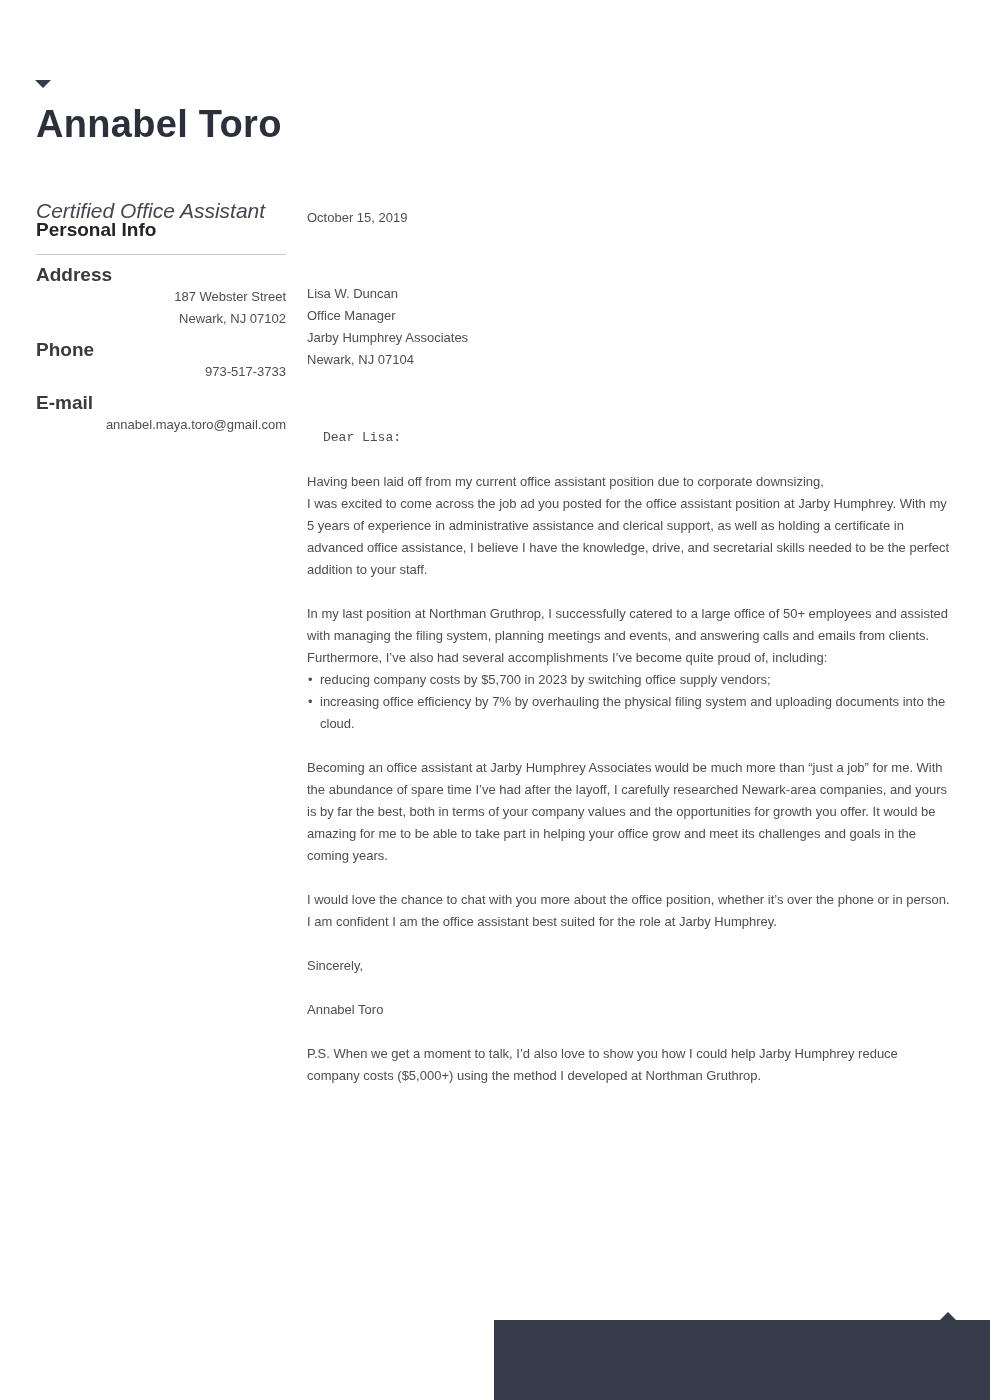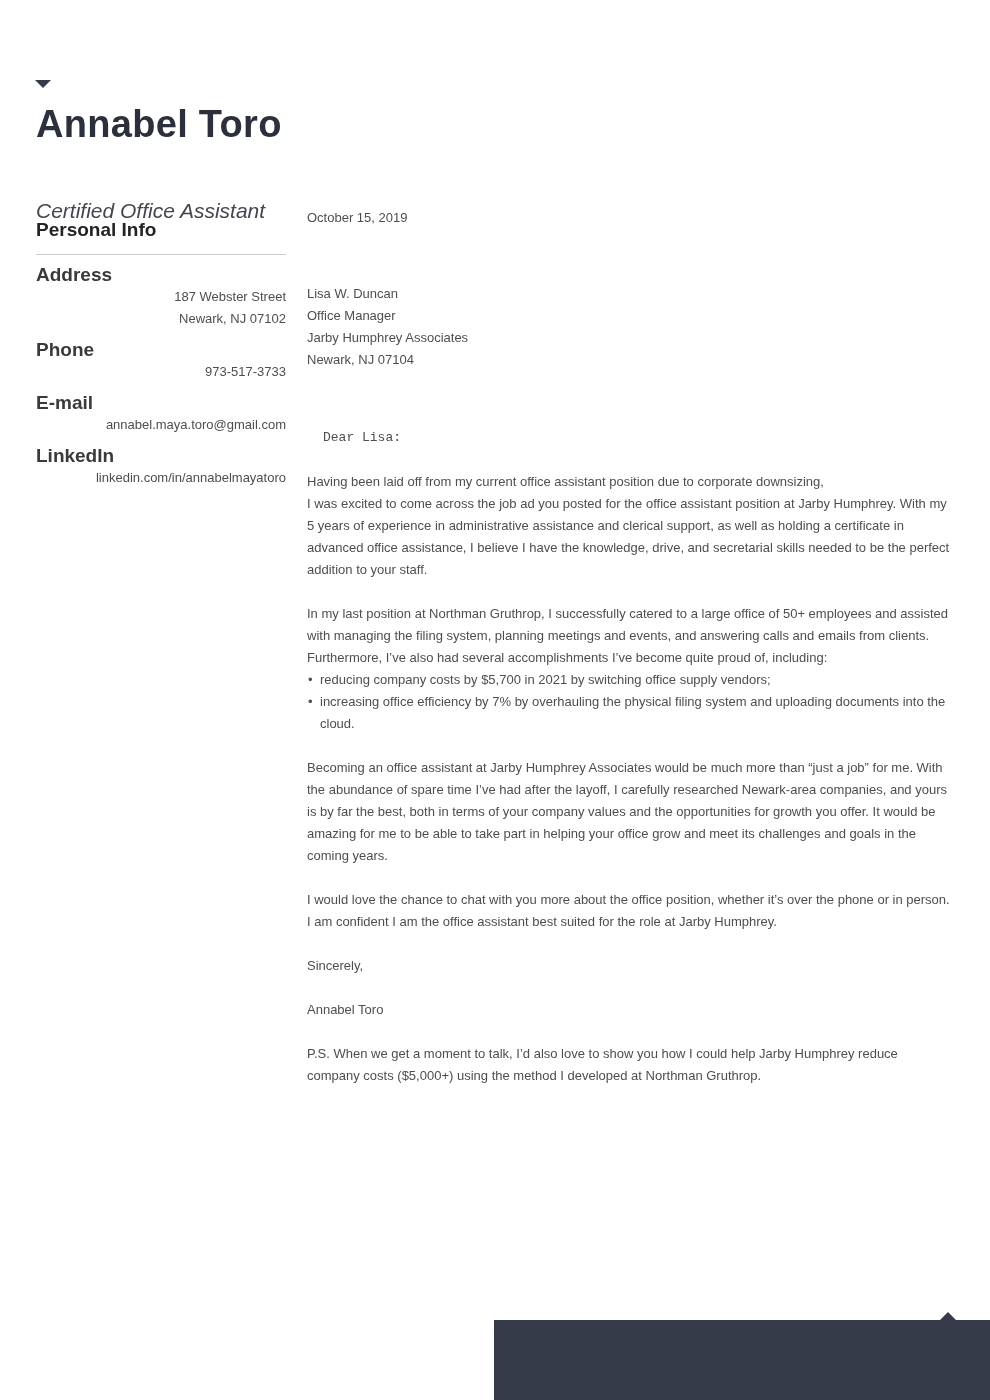--- a/index.html
+++ b/index.html
@@ -117,41 +117,37 @@
           <div class="pi-value">Newark, NJ 07102</div>
         </div>
         <div class="pi-section">
           <div class="pi-label">Phone</div>
           <div class="pi-value">973-517-3733</div>
         </div>
         <div class="pi-section">
           <div class="pi-label">E-mail</div>
           <div class="pi-value">annabel.maya.toro@gmail.com</div>
         </div>
-        <div class="pi-section">
-          <div class="pi-label">LinkedIn</div>
-          <div class="pi-value">linkedin.com/in/annabelmayatoro</div>
-        </div>
       </div>
   </aside>
 
   <main class="right-col">
     <div class="date">October 15, 2019</div>
     <div class="recipient" id="recipient-block">
         <div>Lisa W. Duncan</div>
         <div>Office Manager</div>
         <div>Jarby Humphrey Associates</div>
         <div>Newark, NJ 07104</div>
       </div>
     <div class="salutation">Dear Lisa:</div>
     <div id="letter-blocks">
         <p class="para">Having been laid off from my current office assistant position due to corporate downsizing,<br>I was excited to come across the job ad you posted for the office assistant position at Jarby Humphrey. With my 5 years of experience in administrative assistance and clerical support, as well as holding a certificate in advanced office assistance, I believe I have the knowledge, drive, and secretarial skills needed to be the perfect addition to your staff.</p>
         <p class="para no-gap">In my last position at Northman Gruthrop, I successfully catered to a large office of 50+ employees and assisted with managing the filing system, planning meetings and events, and answering calls and emails from clients. Furthermore, I’ve also had several accomplishments I’ve become quite proud of, including:</p>
         <ul class="blist">
-          <li><span class="bullet">•</span><span class="li-text">reducing company costs by $5,700 in 2021 by switching office supply vendors;</span></li>
+          <li><span class="bullet">•</span><span class="li-text">reducing company costs by $5,700 in 2023 by switching office supply vendors;</span></li>
           <li><span class="bullet">•</span><span class="li-text">increasing office efficiency by 7% by overhauling the physical filing system and uploading documents into the cloud.</span></li>
         </ul>
         <p class="para">Becoming an office assistant at Jarby Humphrey Associates would be much more than “just a job” for me. With the abundance of spare time I’ve had after the layoff, I carefully researched Newark-area companies, and yours is by far the best, both in terms of your company values and the opportunities for growth you offer. It would be amazing for me to be able to take part in helping your office grow and meet its challenges and goals in the coming years.</p>
         <p class="para">I would love the chance to chat with you more about the office position, whether it’s over the phone or in person. I am confident I am the office assistant best suited for the role at Jarby Humphrey.</p>
         <p class="para">Sincerely,</p>
         <p class="para">Annabel Toro</p>
         <p class="para">P.S. When we get a moment to talk, I’d also love to show you how I could help Jarby Humphrey reduce company costs ($5,000+) using the method I developed at Northman Gruthrop.</p>
       </div>
   </main>
 

